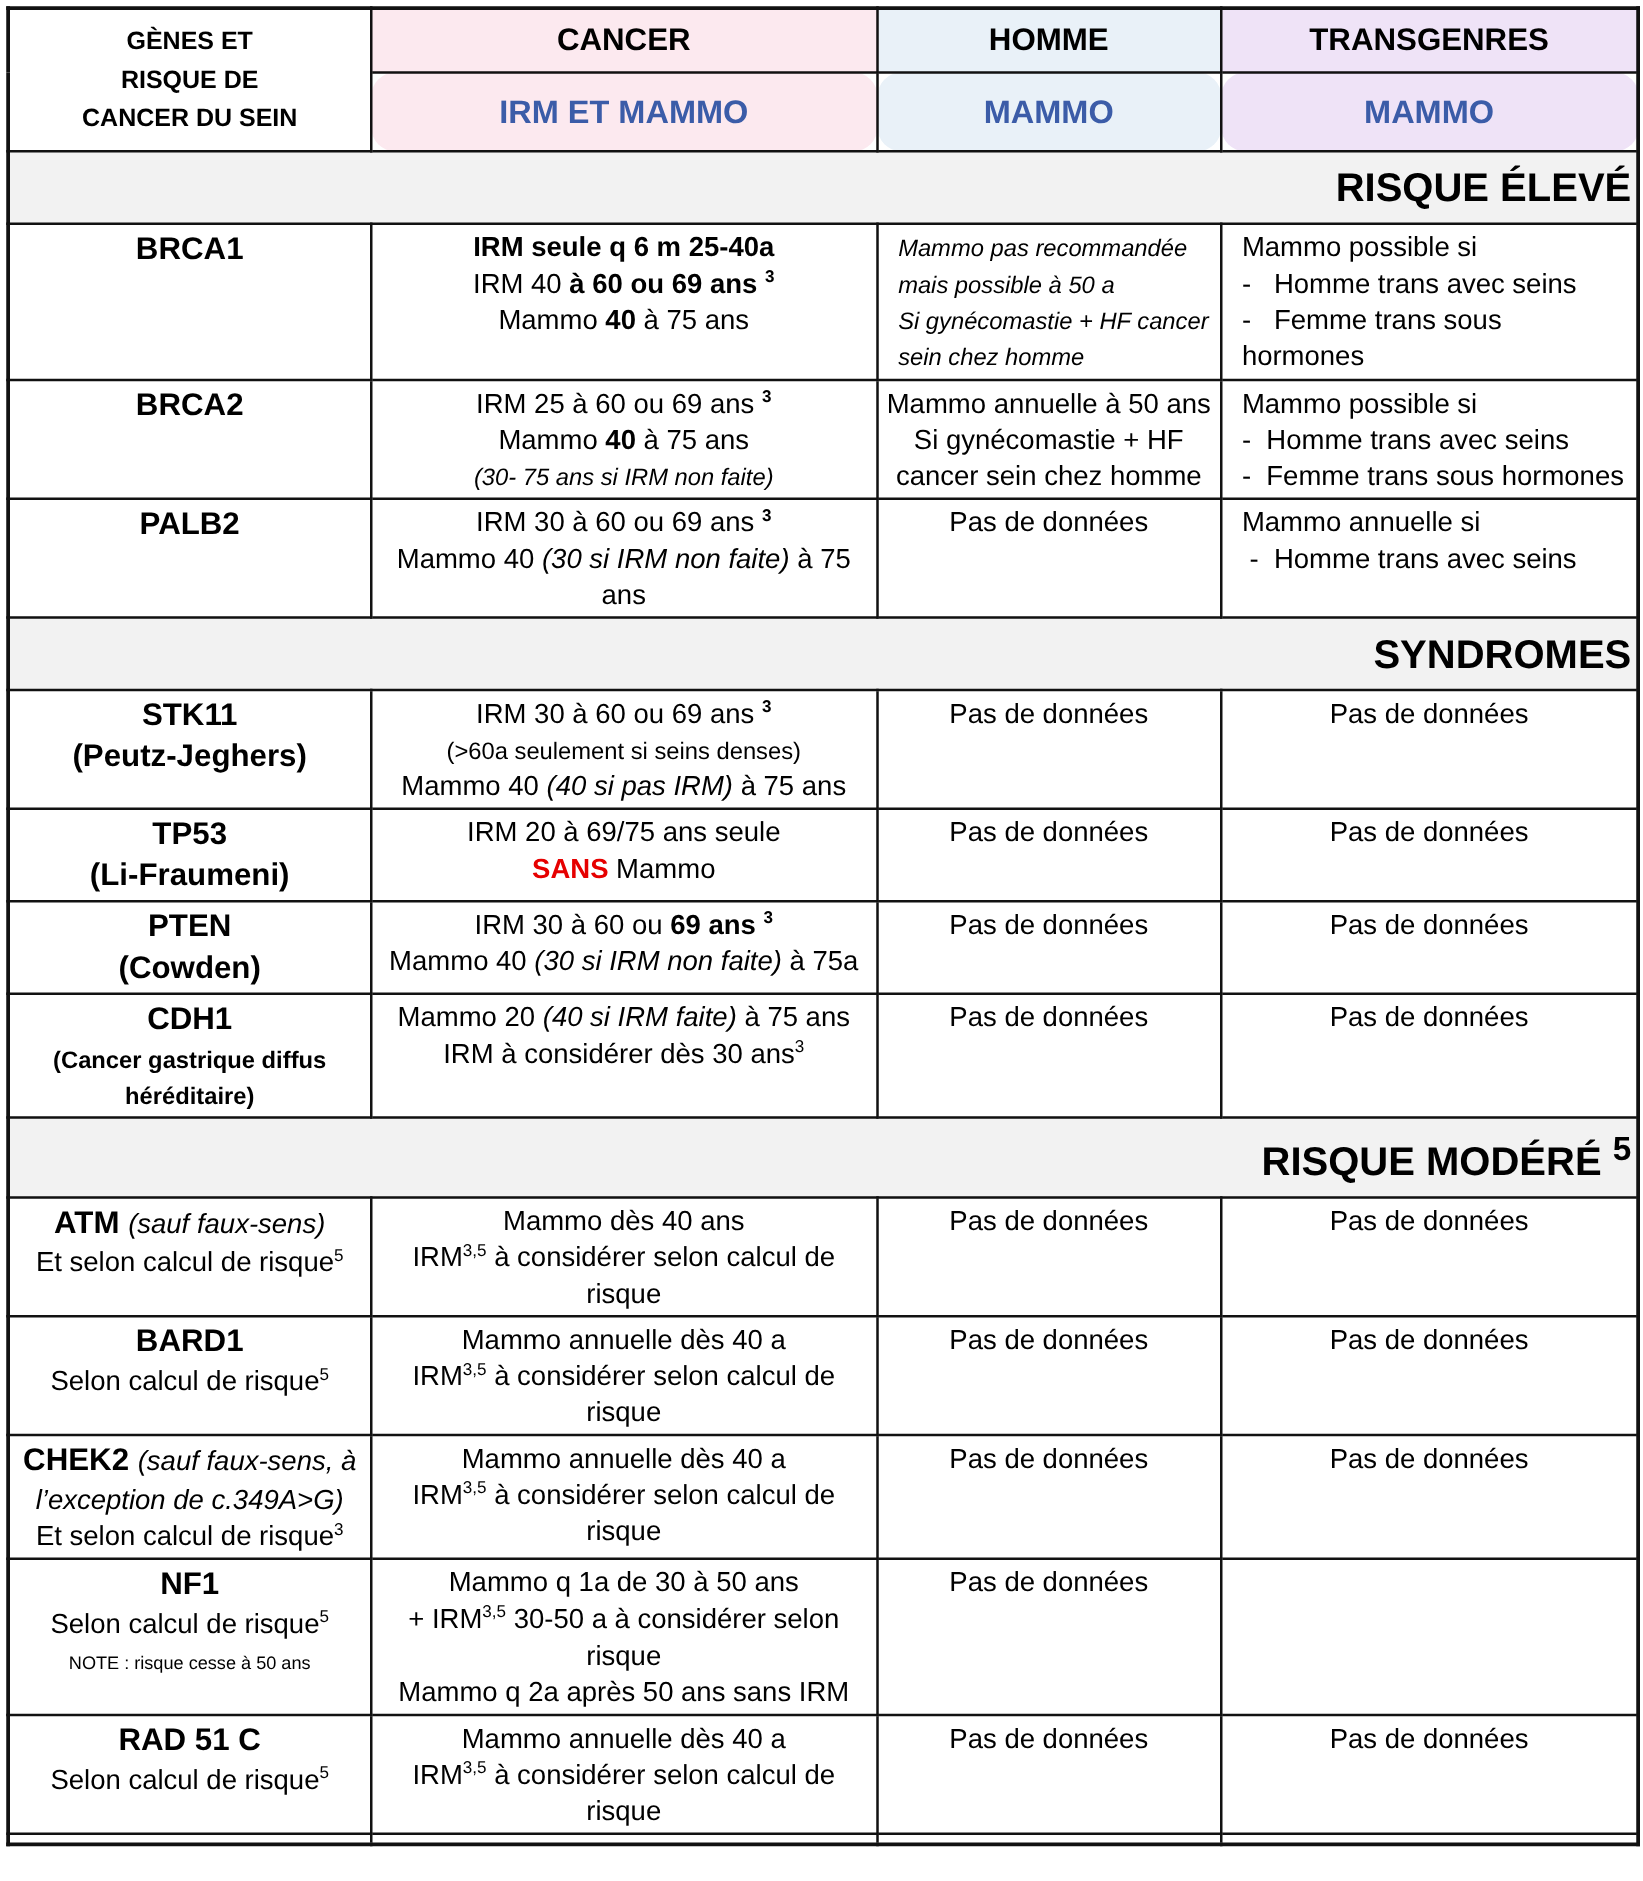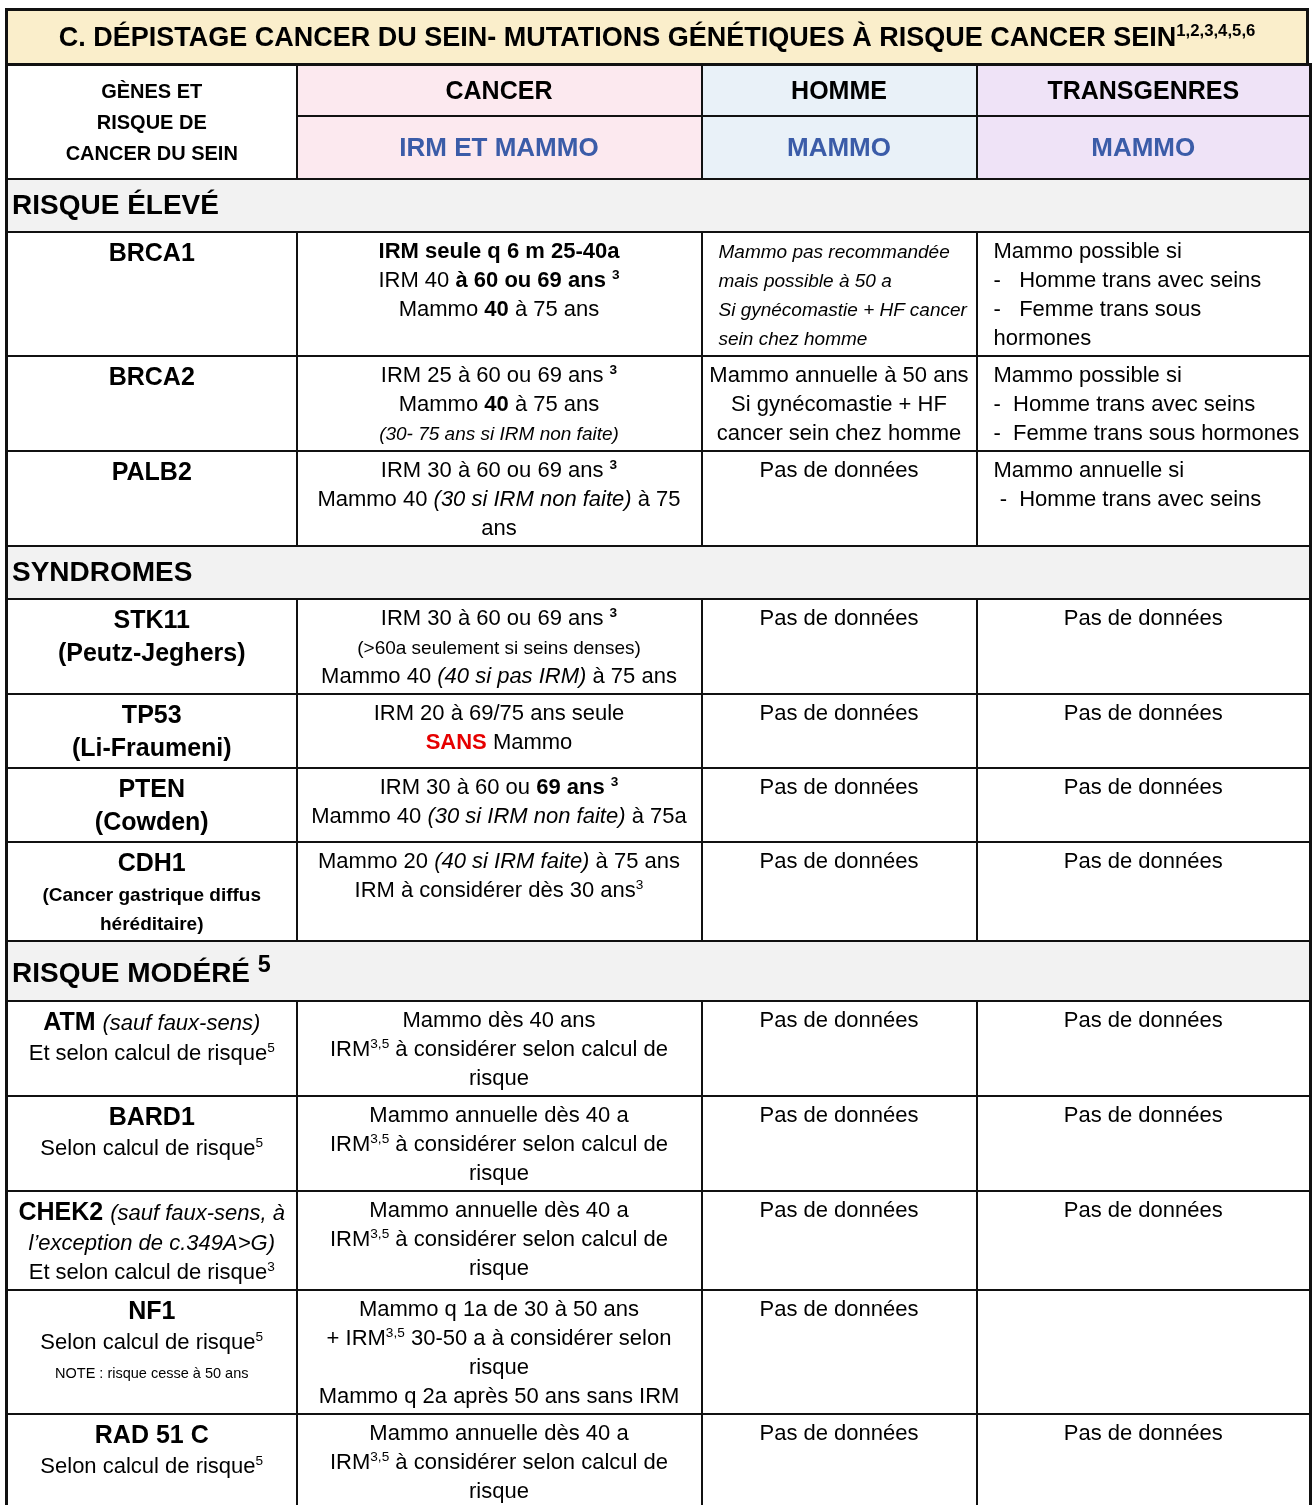--- a/index.html
+++ b/index.html
@@ -12,39 +12,38 @@
   .title-bar{box-sizing:border-box;width:1304px;border:3px solid var(--border);background:var(--title-bg);
     text-align:center;font-weight:bold;font-size:27px;padding:11px 4px 10px;}
   .title-bar sup{font-size:0.62em;vertical-align:super;line-height:0;}
   table.grid{border-collapse:collapse;width:1304px;table-layout:fixed;margin-top:-3px;border:3px solid var(--border);}
   table.grid th, table.grid td{border:2px solid var(--border);box-sizing:border-box;}
   thead th{font-size:25px;font-weight:bold;padding:10px 4px;text-align:center;}
   th.gene-h{background:#fff;font-size:20px;white-space:pre-line;line-height:1.55;vertical-align:middle;padding:6px 4px;}
   .h-femmes{background:var(--femmes-bg);}
   .h-homme{background:var(--homme-bg);}
   .h-trans{background:var(--trans-bg);}
-  th.sub{color:var(--header-accent);font-size:26px;padding:15px 4px;}
-  td.band{background:var(--band-bg);text-align:left;font-weight:bold;font-size:28px;padding:7px 4px;}
+  th.sub{color:var(--header-accent);font-size:26px;padding:15px 4px;border-radius:19px;}
+  td.band{background:var(--band-bg);text-align:right;font-weight:bold;font-size:32px;padding:7px 4px;}
   td.cell{vertical-align:top;text-align:center;font-size:22px;padding:3px 6px;background:#fff;border-radius:20px;}
   td.cell.left{text-align:left;padding-left:16px;}
   .ln{line-height:1.32;white-space:pre-wrap;}
   .b{font-weight:bold;}
   .i{font-style:italic;}
   .red{color:var(--alert-red);margin-top:41px;}
   .sm{font-size:19px;}
   .xs{font-size:14.5px;}
   .lg{font-size:25px;}
   td.cell sup,.footnote sup,.box-line sup{font-size:0.62em;vertical-align:super;line-height:0;}
 </style>
 </head>
 <body>
 
 <div class="page">
 
-  <div class="title-bar"><span>C. DÉPISTAGE CANCER DU SEIN- MUTATIONS GÉNÉTIQUES À RISQUE CANCER SEIN</span><sup>1,2,3,4,5,6</sup></div>
 
   <table class="grid">
     <colgroup>
       <col style="width:290px">
         <col style="width:405px">
         <col style="width:275px">
         <col style="width:334px">
     </colgroup>
     <thead>
       <tr>

